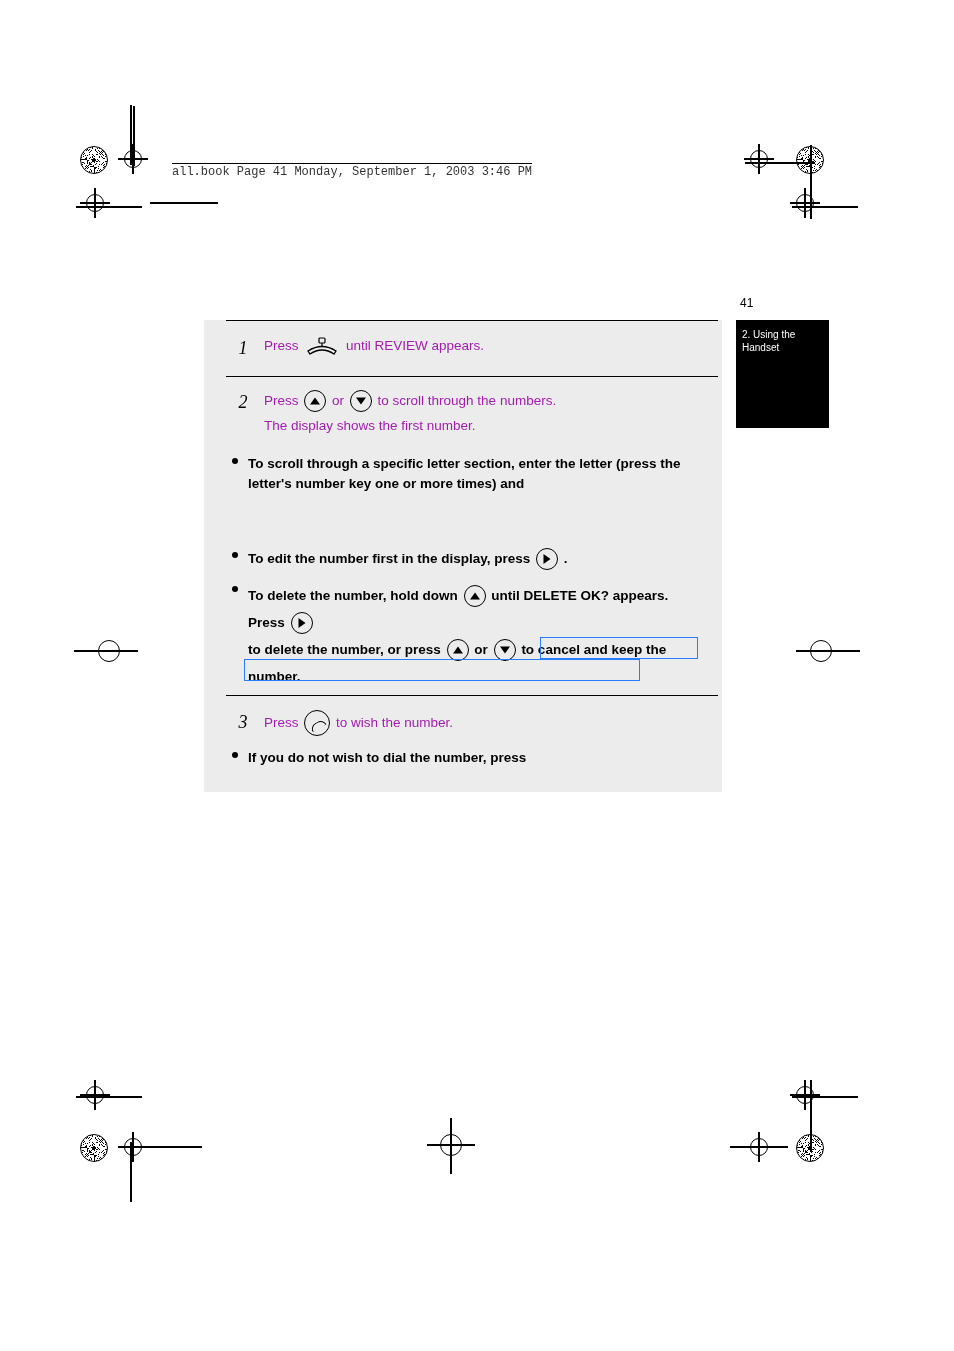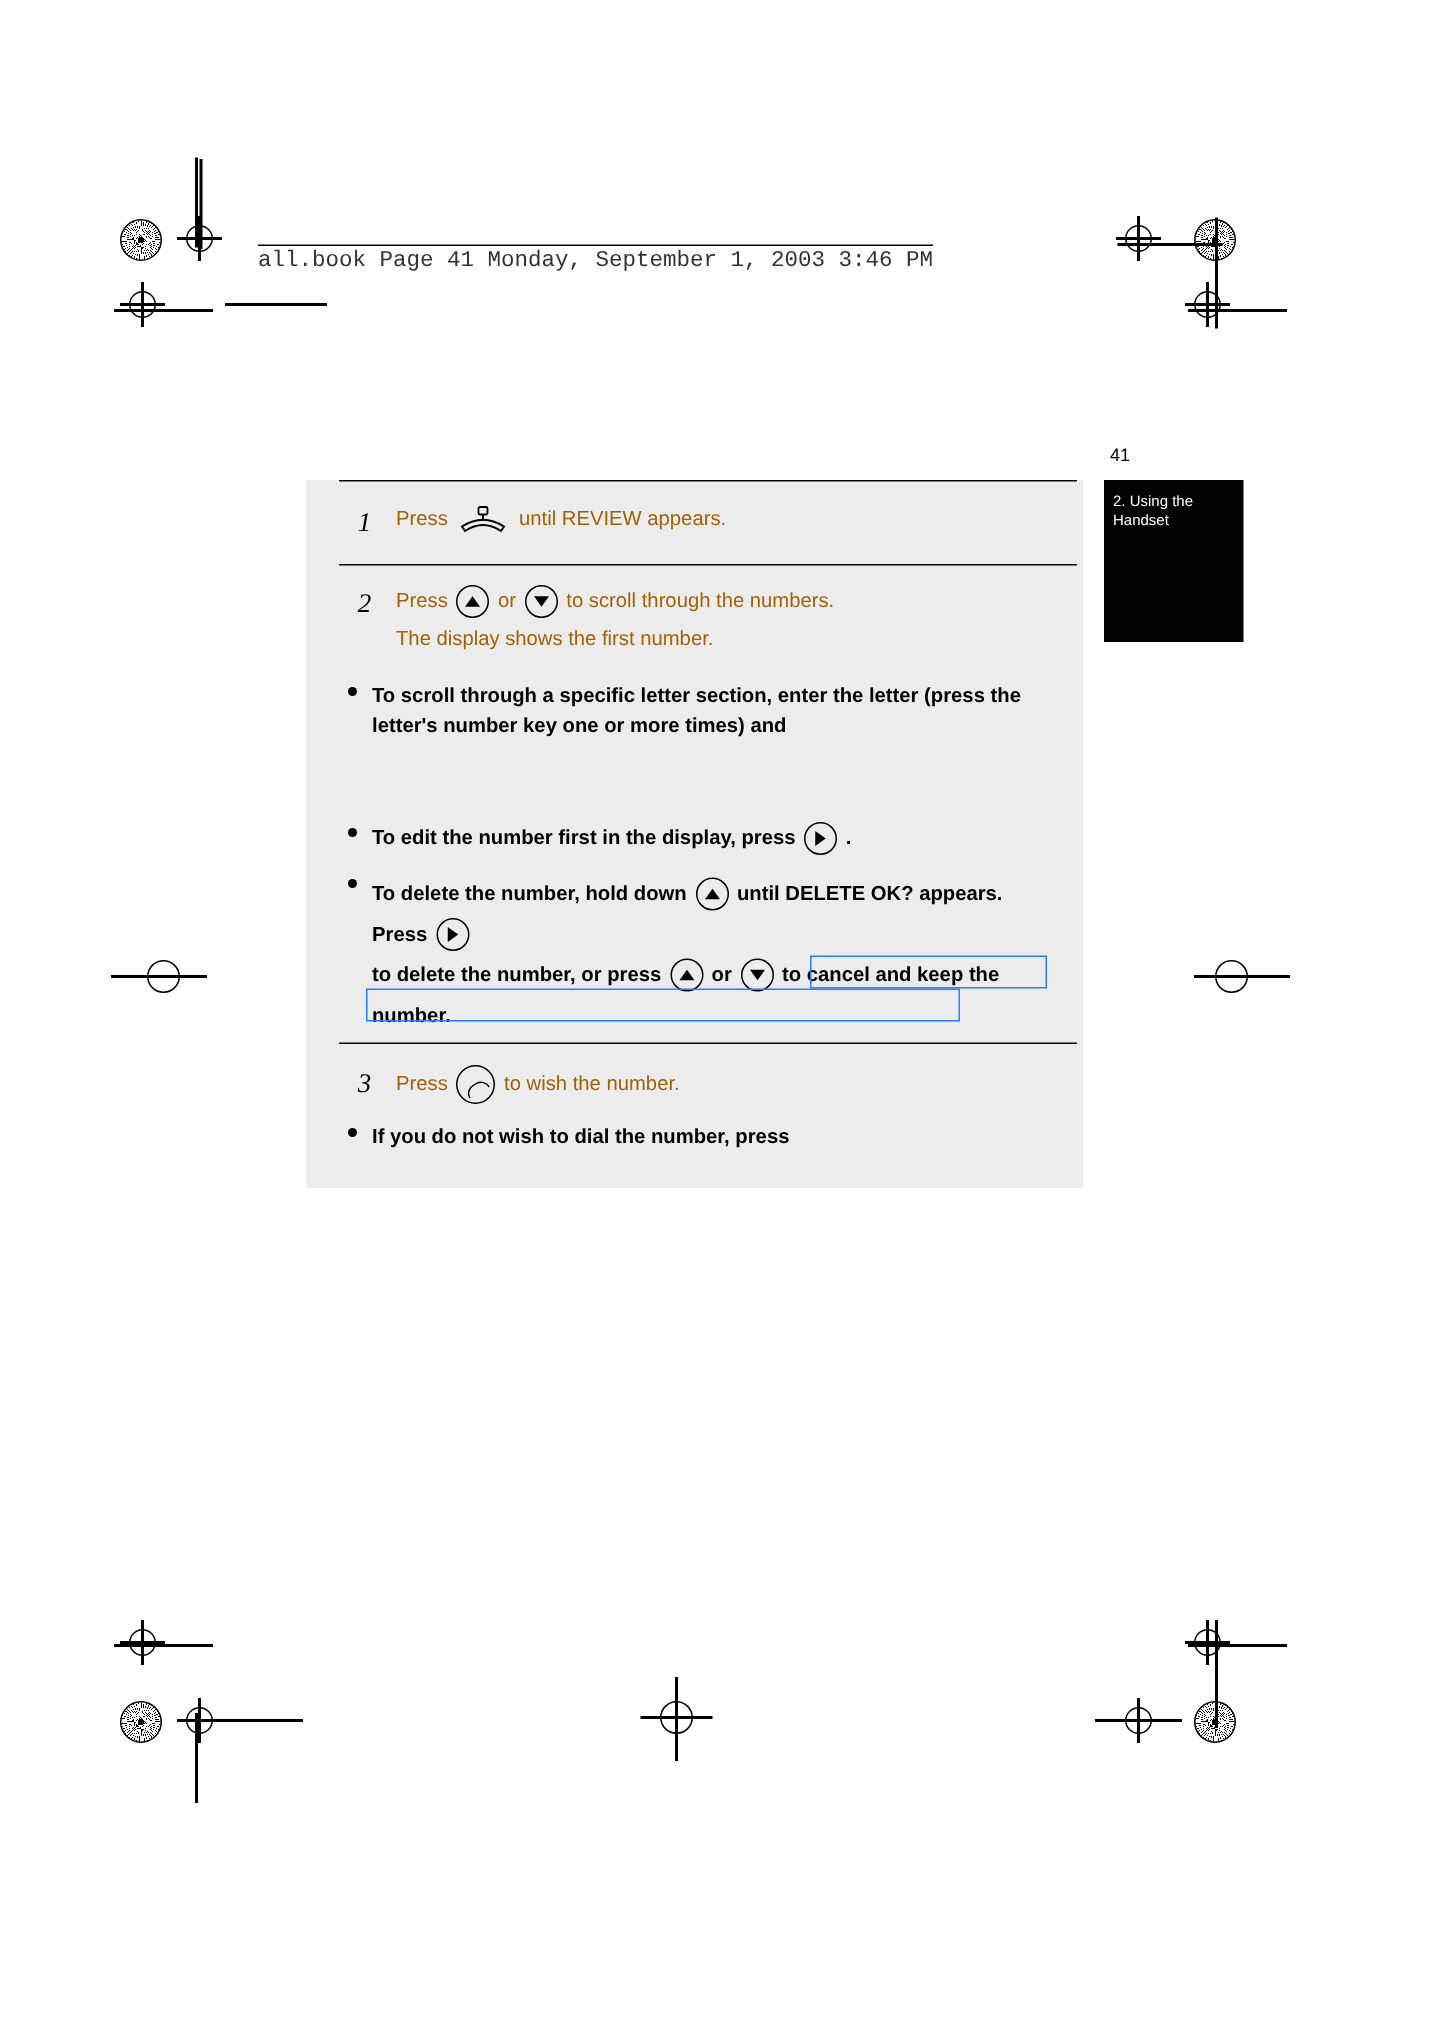--- a/index.html
+++ b/index.html
@@ -10,42 +10,42 @@
   .cropmark { position: absolute; pointer-events: none; }
   .cropmark .big-circle { width: 28px; height: 28px; border-radius: 50%; background: radial-gradient(circle, #000 0 2px, transparent 2px), repeating-conic-gradient(#000 0deg 2deg, #fff 2deg 8deg); border: 1px solid #000; position: absolute; }
   .cropmark .cross-circle { width: 18px; height: 18px; border: 1.5px solid #000; border-radius: 50%; position: absolute; display: flex; align-items: center; justify-content: center; }
   .cropmark .cross-circle::before, .cropmark .cross-circle::after { content: ""; position: absolute; background: #000; }
   .cropmark .cross-circle::before { width: 30px; height: 1.5px; }
   .cropmark .cross-circle::after { width: 1.5px; height: 30px; }
   .cropmark .v-line { position: absolute; width: 1.5px; background: #000; }
   .cropmark .h-line { position: absolute; height: 1.5px; background: #000; }
 
   
-  .header-text { position: absolute; left: 172px; top: 163px; font-family: "Courier New", monospace; font-size: 15px; color: #333; border-top: 0.5px solid #000; padding-top: 1px; }
+  .header-text { position: absolute; left: 172px; top: 163px; font-family: "Courier New", monospace; font-size: 12px; color: #333; border-top: 0.5px solid #000; padding-top: 1px; }
 
   
   .side-cross { position: absolute; width: 22px; height: 22px; border: 1.5px solid #000; border-radius: 50%; display:flex; align-items:center; justify-content:center; }
   .side-cross::before, .side-cross::after { content:""; position:absolute; background:#000; }
   .side-cross::before { width: 48px; height:1.5px; }
   .side-cross::after  { width:1.5px; height:48px; display:none; }
 
   
   .content-box { position: absolute; left: 204px; top: 320px; width: 518px; height: 472px; background: #ececec; }
   .content-box .rule { position:absolute; left: 22px; height:1px; background:#000; }
   .content-box .rule.top    { top: 0; width: 492px; }
   .content-box .rule.mid1   { top: 56px; width: 492px; }
   .content-box .rule.mid2   { top: 375px; width: 492px; }
 
   .step-num { position:absolute; left: 26px; width: 26px; text-align:center; font-style: italic; font-size: 18px; font-family: Georgia, 'Times New Roman', serif; }
 
   .step1 { top: 18px; }
   .step2 { top: 72px; }
   .step3 { top: 392px; }
 
-  .body { position:absolute; left: 60px; right: 18px; font-size: 13.5px; line-height: 1.45; color: #a16207; }
+  .body { position:absolute; left: 60px; right: 18px; font-size: 13.5px; line-height: 1.45; color: #a21caf; }
   .body.b1 { top: 16px; }
   .body.b2 { top: 70px; }
   .body.b3 { top: 390px; }
 
   .bullet-row { position:absolute; left: 28px; right: 18px; font-size: 13.5px; line-height:1.45; }
   .bullet-dot { position:absolute; left: 0; top: 4px; width:6px; height:6px; border-radius:50%; background:#000; }
   .bullet-row .txt { margin-left: 16px; display:block;font-weight:bold; }
 
   
   .inline-icon { display:inline-block; vertical-align:middle; width:22px; height:22px; border:1.5px solid #000; border-radius:50%; position:relative; margin:0 2px; }

